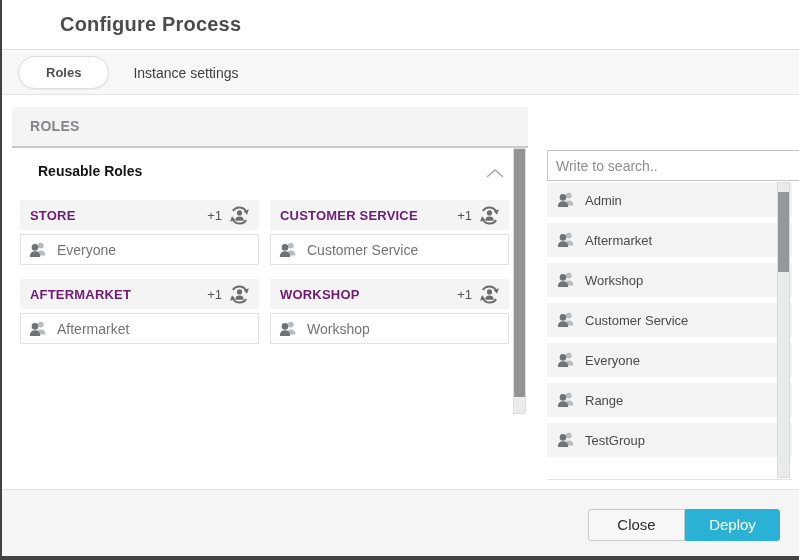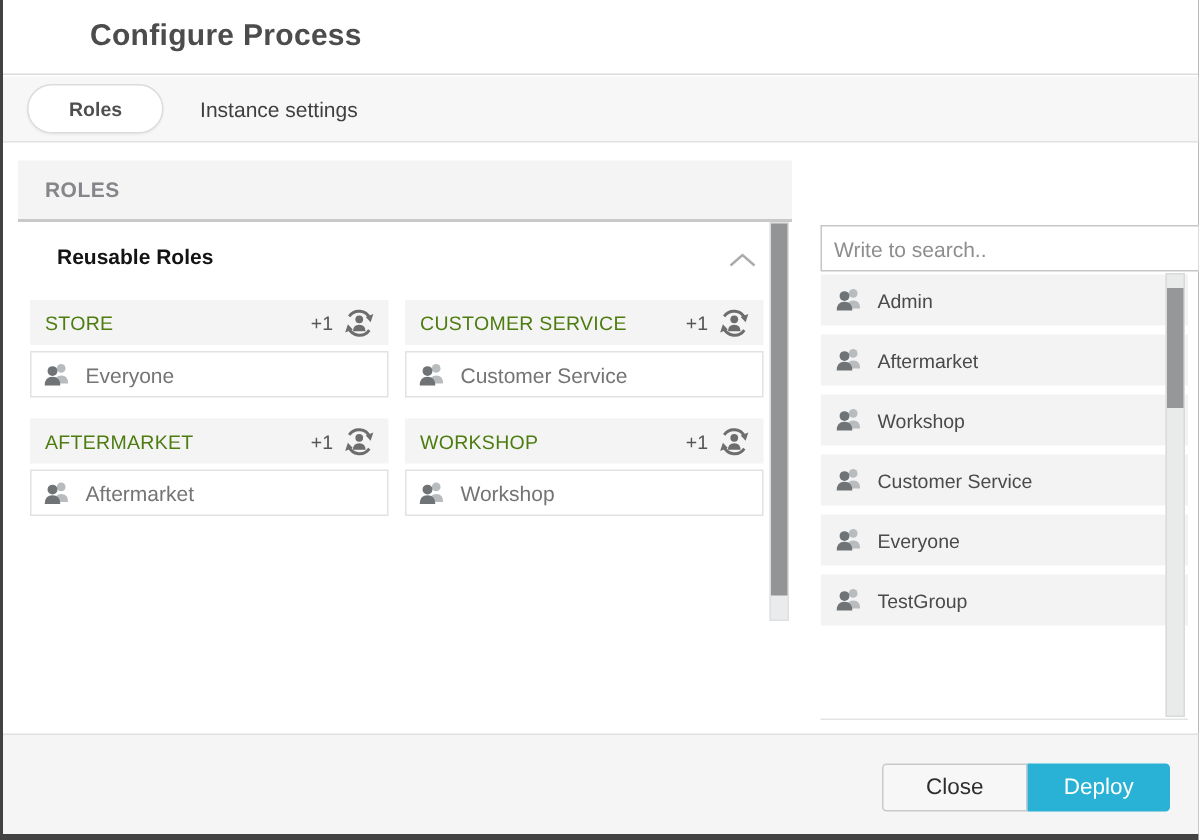--- a/index.html
+++ b/index.html
@@ -64,21 +64,21 @@
   
   .role-card { position: absolute; width: 239px; height: 66px; }
   .rc-1 { left: 18px;  top: 200px; }
   .rc-2 { left: 268px; top: 200px; }
   .rc-3 { left: 18px;  top: 279px; }
   .rc-4 { left: 268px; top: 279px; }
   .role-card-header {
     height: 30px; background: #f4f4f5;
     display: flex; align-items: center; padding: 0 8px 0 10px;
   }
-  .role-name { font-size: 13px; font-weight: normal; color: #4d7c0f; letter-spacing: 0.2px; flex: 1; }
+  .role-name { font-size: 13px; font-weight: bold; color: #701a75; letter-spacing: 0.2px; flex: 1; }
   .role-badge { font-size: 13px; color: #565656; margin-right: 6px; }
   .role-card-body {
     margin-top: 4px; height: 31px; background: #fff; border: 1px solid #e2e2e2;
     display: flex; align-items: center; padding-left: 8px;
   }
   .member-label { font-size: 14px; color: #747474; margin-left: 11px; }
   
   .search-input {
     position: absolute; left: 545px; top: 150px; width: 255px; height: 31px;
     border: 1px solid #c6c6c6; background: #fff; padding: 0 8px;
@@ -298,20 +298,28 @@
           </svg>
         </span>
       <span class="user-label">Everyone</span>
     </div>
     <div class="user-row">
       <span class="icon">
           <svg width="17" height="16" viewBox="0 0 17 16">
             <use href="#def-user-icon"></use>
           </svg>
         </span>
+      <span class="user-label">Range</span>
+    </div>
+    <div class="user-row">
+      <span class="icon">
+          <svg width="17" height="16" viewBox="0 0 17 16">
+            <use href="#def-user-icon"></use>
+          </svg>
+        </span>
       <span class="user-label">TestGroup</span>
     </div>
     <div class="scrollbar-right">
       <div class="thumb"></div>
     </div>
   </div>
 
   <div class="dialog-footer">
     <div class="btn btn-close">Close</div>
     <div class="btn btn-deploy">Deploy</div>

